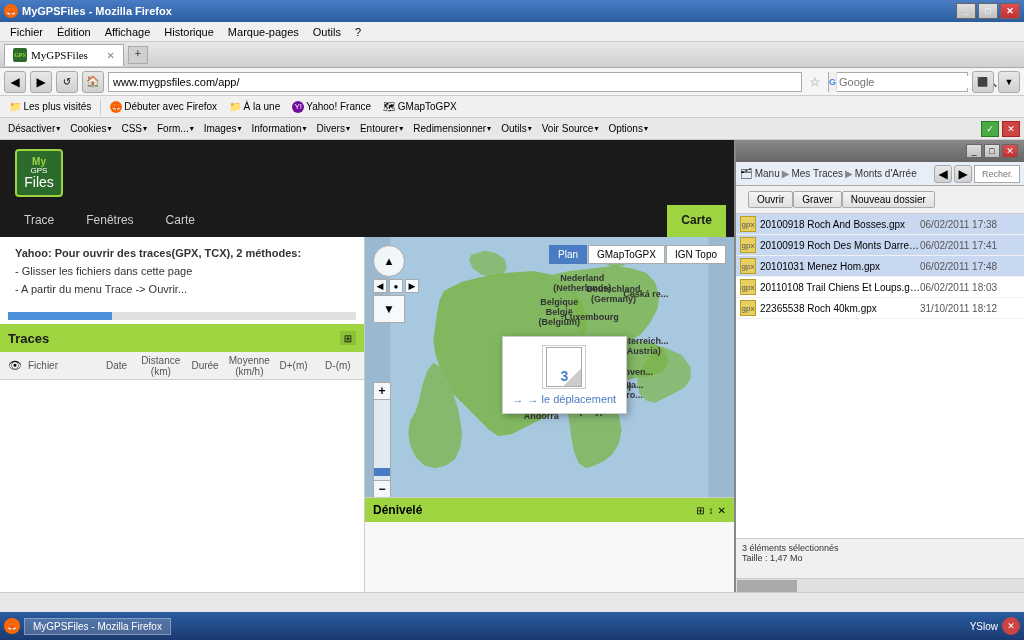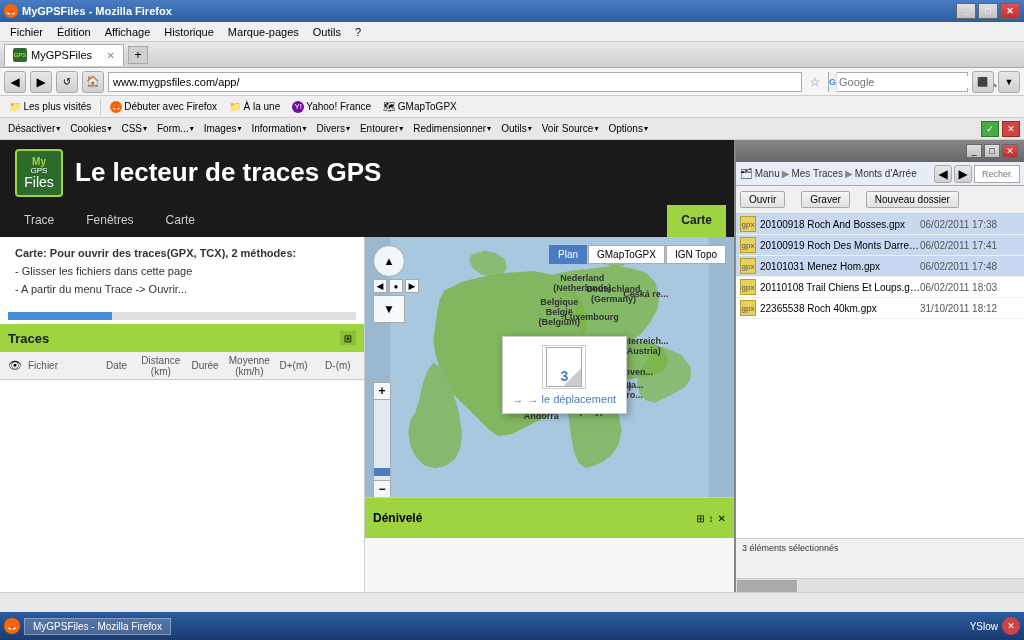--- a/index.html
+++ b/index.html
@@ -16,21 +16,21 @@
     .title-btn { width: 20px; height: 16px; border: 1px solid #666; background: linear-gradient(to bottom, #e0e0e0, #c0c0c0); display: flex; align-items: center; justify-content: center; cursor: pointer; font-size: 9px; }
     .title-btn.close { background: linear-gradient(to bottom, #e05050, #c03030); color: white; }
     .title-btn.minimize { }
     .title-btn.maximize { }
 
     
     .menu-bar { background: #f0f0f0; height: 20px; display: flex; align-items: center; padding: 0 4px; border-bottom: 1px solid #ccc; flex-shrink: 0; gap: 2px; }
     .menu-item { padding: 2px 6px; cursor: pointer; font-size: 11px; }
 
     
-    .tab-bar { background: linear-gradient(to bottom, #e8e8e8, #d0d0d0); height: 26px; display: flex; align-items: center; padding: 0 4px; border-bottom: 1px solid #aaa; flex-shrink: 0; }
+    .tab-bar { background: linear-gradient(to bottom, #e8e8e8, #d0d0d0); height: 26px; display: flex; align-items: center; padding: 0 4px; border-bottom: 1px solid #aaa; flex-shrink: 0; font-family: Liberation Serif, serif; }
     .browser-tab { background: white; border: 1px solid #aaa; border-bottom: none; height: 22px; display: flex; align-items: center; padding: 0 8px; font-size: 11px; gap: 4px; min-width: 120px; }
     .browser-tab-icon { width: 14px; height: 14px; background: #2d6b2d; border-radius: 2px; display: flex; align-items: center; justify-content: center; color: #9ed43f; font-weight: bold; font-size: 7px; flex-shrink: 0; }
     .new-tab-btn { width: 20px; height: 18px; background: #d0d0d0; border: 1px solid #aaa; display: flex; align-items: center; justify-content: center; cursor: pointer; font-size: 12px; margin-left: 4px; }
 
     
     .url-bar { background: #f5f5f5; height: 28px; display: flex; align-items: center; padding: 0 4px; border-bottom: 1px solid #ccc; flex-shrink: 0; gap: 4px; }
     .nav-btn { width: 22px; height: 22px; background: linear-gradient(to bottom, #e8e8e8, #d0d0d0); border: 1px solid #aaa; border-radius: 3px; display: flex; align-items: center; justify-content: center; cursor: pointer; font-size: 12px; }
     .url-input { flex: 1; height: 20px; border: 1px solid #aaa; padding: 0 4px; font-size: 11px; background: white; }
     .star-btn { width: 18px; height: 18px; display: flex; align-items: center; justify-content: center; cursor: pointer; color: #888; font-size: 12px; }
     .search-box { width: 140px; height: 20px; border: 1px solid #aaa; display: flex; align-items: center; background: white; }
@@ -107,32 +107,32 @@
     .map-type-btn.active { background: #4a7cc4; color: white; border-color: #4a7cc4; margin-left: 48px; }
     .map-label { position: absolute; font-size: 9px; color: #333; font-weight: bold; text-align: center; }
 
     
     .map-popup { position: absolute; background: white; border: 1px solid #ccc; box-shadow: 2px 2px 8px rgba(0,0,0,0.3); padding: 8px 10px; z-index: 20; min-width: 120px; }
     .map-popup-arrow { display: flex; align-items: center; gap: 4px; font-size: 11px; color: #4a7cc4; margin-top: 4px; cursor: pointer; }
     .popup-file-inner { width: 32px; height: 38px; background: linear-gradient(135deg, white 80%, #ccc 80%); border: 1px solid #aaa; display: flex; align-items: center; justify-content: center; font-size: 8px; color: #4a7cc4; font-weight: bold; }
 
     
     .denivele-panel { height: 95px; background: white; border-top: 1px solid #ccc; display: flex; flex-direction: column; flex-shrink: 0; }
-    .denivele-header { background: #9ed43f; height: 40px; display: flex; align-items: center; justify-content: space-between; padding: 0 8px; }
+    .denivele-header { background: #9ed43f; height: 24px; display: flex; align-items: center; justify-content: space-between; padding: 0 8px; }
     .denivele-title { font-weight: bold; font-size: 12px; }
     .denivele-controls { display: flex; gap: 4px; }
     .denivele-ctrl { font-size: 10px; cursor: pointer; }
     .denivele-content { flex: 1; background: #f8f8f8; }
 
     
     .file-explorer { width: 290px; background: white; display: flex; flex-direction: column; border-left: 2px solid #888; flex-shrink: 0; }
     .file-explorer-breadcrumb { background: #e8eef8; height: 24px; display: flex; align-items: center; padding: 0 4px; gap: 2px; border-bottom: 1px solid #aaa; }
     .breadcrumb-item { font-size: 10px; color: #333; }
     .breadcrumb-sep { font-size: 10px; color: #888; }
-    .file-explorer-actions { background: #f0f0f0; height: 28px; display: flex; align-items: center; padding: 0 4px; gap: 16px; border-bottom: 1px solid #ccc; }
+    .file-explorer-actions { background: #f0f0f0; height: 28px; display: flex; align-items: center; padding: 0 12px; gap: 0; border-bottom: 1px solid #ccc; }
     .fe-action-btn { background: linear-gradient(to bottom, #f5f5f5, #e0e0e0); border: 1px solid #aaa; padding: 2px 8px; font-size: 10px; cursor: pointer; border-radius: 2px; }
     .file-list-header { background: #f0f0f0; height: 20px; display: flex; align-items: center; padding: 0 4px; border-bottom: 1px solid #ccc; }
     .file-col { font-size: 10px; color: #555; }
     .file-col.name { flex: 1; }
     .file-col.date { width: 100px; }
     .file-list { flex: 1; overflow-y: auto; }
     .file-item { display: flex; align-items: center; padding: 2px 4px; border-bottom: 1px solid #f0f0f0; cursor: pointer; }
     .file-item.selected { background: #c8d8f0; }
     .file-icon { width: 16px; height: 16px; background: #f0c040; border: 1px solid #c0a000; display: flex; align-items: center; justify-content: center; font-size: 7px; margin-right: 4px; flex-shrink: 0; }
     .file-name { flex: 1; font-size: 10px; white-space: nowrap; overflow: hidden; text-overflow: ellipsis; }
@@ -286,37 +286,36 @@
   <div class="main-content">
 
     <div class="browser-content">
 
       <div class="app-header">
         <div class="app-logo">
           <div class="app-logo-my">My</div>
           <div class="app-logo-gps">GPS</div>
           <div class="app-logo-files">Files</div>
         </div>
-        <h1 class="app-title">Le lecteur de traces GPS</h1>
       </div>
 
       <div class="app-nav">
         <div class="nav-tab">Trace</div>
         <div class="nav-tab">Fenêtres</div>
         <div class="nav-tab">Carte</div>
         <div style="flex:1;"></div>
         <div class="nav-tab-carte">Carte</div>
       </div>
 
       <div class="app-main">
 
         <div class="traces-panel">
           <div class="help-section">
             <div class="help-title">
-              <strong>Carte:</strong>
+              <strong>Yahoo:</strong>
               <span>Pour ouvrir des traces(GPX, TCX), 2 méthodes:</span>
             </div>
             <div class="help-text">- Glisser les fichiers dans cette page</div>
             <div class="help-text">- A partir du menu Trace -&gt; Ouvrir...</div>
           </div>
 
           <div class="progress-bar">
             <div class="progress-fill"></div>
           </div>
 
@@ -498,20 +497,21 @@
     <div class="file-icon" style="background:#e8d060;border:1px solid #b8a020;width:16px;height:16px;flex-shrink:0;margin-right:4px;">
       <span style="font-size:8px;color:#555;">gpx</span>
     </div>
     <span class="file-name">22365538 Roch 40km.gpx</span>
     <span class="file-date">31/10/2011 18:12</span>
   </div>
         </div>
 
       <div class="file-explorer-status">
         <div>3 éléments sélectionnés</div>
+        <div>Taille : 1,47 Mo</div>
       </div>
 
       <div style="height:14px;background:#e0e0e0;border-top:1px solid #ccc;display:flex;align-items:center;">
         <div style="width:60px;height:12px;background:#aaa;margin:1px;"></div>
       </div>
     </div>
 
   </div>
 
   <div class="status-bar">

